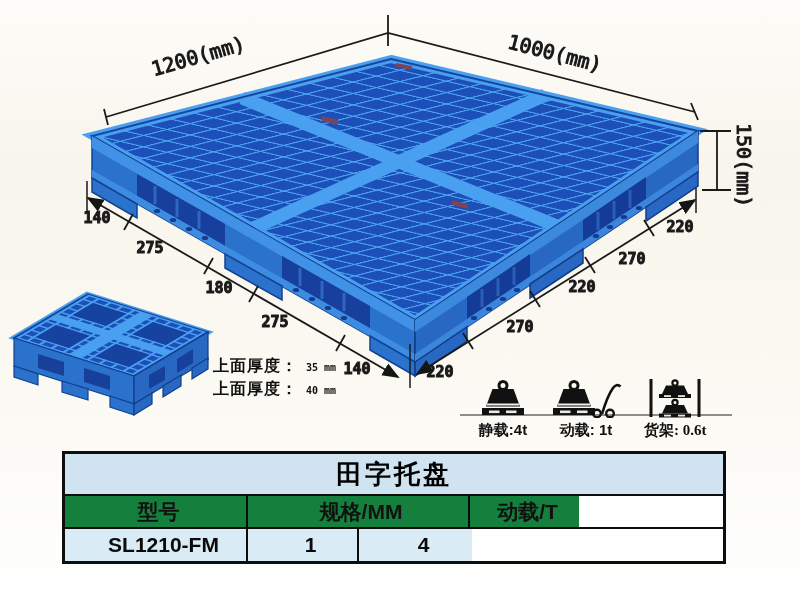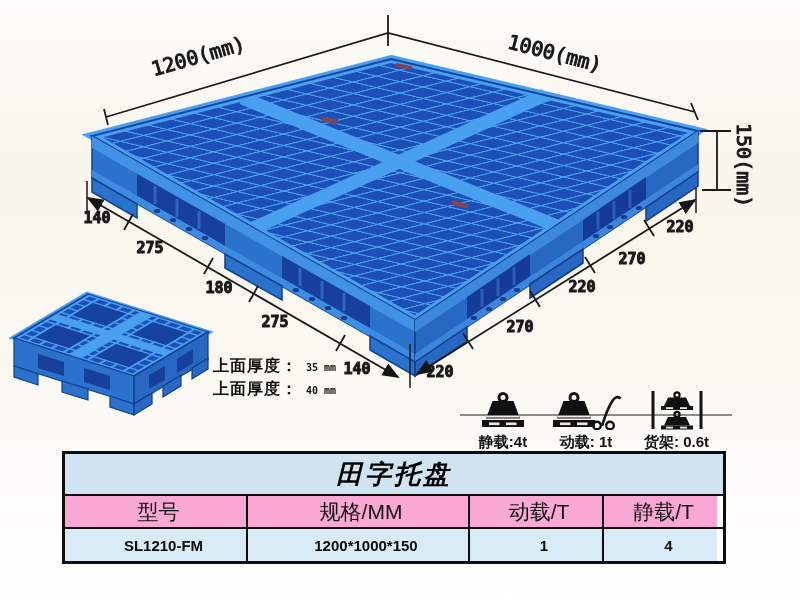--- a/index.html
+++ b/index.html
@@ -12,34 +12,34 @@
   .dim-big{font-family:"DejaVu Sans Mono",monospace;font-size:20px;fill:#151515;}
   .dim-num{font-family:"DejaVu Sans Mono",monospace;font-size:15px;font-weight:bold;fill:#1a1a1a;}
 
   .notes{position:absolute;left:213px;top:356px;}
   .note-row{display:flex;align-items:baseline;margin-bottom:5px;height:18px;}
   .note-label{font-size:16px;font-weight:bold;color:#101010;letter-spacing:1px;}
   .note-value{font-size:10px;font-weight:bold;font-family:"DejaVu Sans Mono",monospace;margin-left:8px;color:#101010;}
 
   .loads{position:absolute;left:458px;top:374px;width:278px;height:64px;}
   .ground-line{position:absolute;left:2px;top:40px;width:272px;height:2px;background:#8d8d88;}
-  .load{position:absolute;top:16px;display:flex;flex-direction:column;align-items:center;}
+  .load{position:absolute;top:4px;display:flex;flex-direction:column;align-items:center;}
   .load svg{display:block;}
   .load-label{font-size:15px;font-weight:bold;color:#101010;margin-top:3px;white-space:nowrap;}
-  .load-1{left:17px;} .load-2{left:92px;} .load-3{left:186px;}
+  .load-1{left:17px;} .load-2{left:92px;} .load-3{left:186px;font-family:Liberation Serif, serif;}
 
   .spec-table{position:absolute;left:62px;top:451px;width:664px;border:3px solid #0e0e0e;background:#fff;box-sizing:border-box;}
   .t-title{height:40px;background:#cfe3f0;display:flex;align-items:center;justify-content:center;
-           font-size:26px;font-weight:bold;color:#000;letter-spacing:3px;font-style:italic;}
+           font-size:26px;font-weight:bold;color:#000;letter-spacing:3px;}
   .t-row{display:flex;border-top:2px solid #0e0e0e;}
   .t-cell{display:flex;align-items:center;justify-content:center;box-sizing:border-box;border-left:2px solid #0e0e0e;}
   .t-cell:first-child{border-left:none;}
-  .c1{width:181px;} .c2{width:222px;} .c3{width:134px;} .c4{width:115px;}
-  .t-head .t-cell{height:31px;background:#f9a8d4;font-size:21px;font-weight:normal;padding-left:6px;}
-  .t-data .t-cell{height:32px;background:#d9ecf5;font-size:15px;font-weight:bold;color:#0a0a0a;padding-left:16px;}
+  .c1{width:181px;} .c2{width:222px;} .c3{width:111px;} .c4{width:115px;}
+  .t-head .t-cell{height:31px;background:#15803d;font-size:21px;font-weight:bold;padding-left:6px;}
+  .t-data .t-cell{height:32px;background:#d9ecf5;font-size:21px;font-weight:bold;color:#0a0a0a;padding-left:16px;}
 </style>
 </head>
 <body>
 
 <div class="stage">
 
   <svg class="illustration" width="800" height="450" viewBox="0 0 800 450">
     <defs>
       <pattern id="mesh" patternUnits="userSpaceOnUse" width="24" height="24" patternTransform="matrix(0.974,0.228,0.97,-0.247,0,0)">
         <path d="M0 0 H24 M0 0 V24" stroke="#4aa0f0" stroke-width="5" fill="none"></path>
@@ -241,23 +241,21 @@
       <div class="load-label">货架: 0.6t</div>
     </div>
   </div>
 
   <div class="spec-table">
     <div class="t-title">田字托盘</div>
     <div class="t-row t-head">
       <div class="t-cell c1">型号</div>
       <div class="t-cell c2">规格/MM</div>
       <div class="t-cell c3">动载/T</div>
-      <div class="t-cell c4">静载/T</div>
     </div>
     <div class="t-row t-data">
       <div class="t-cell c1">SL1210-FM</div>
-      <div class="t-cell c2">1200*1000*150</div>
       <div class="t-cell c3">1</div>
       <div class="t-cell c4">4</div>
     </div>
   </div>
 
 </div>
 
 </body></html>

